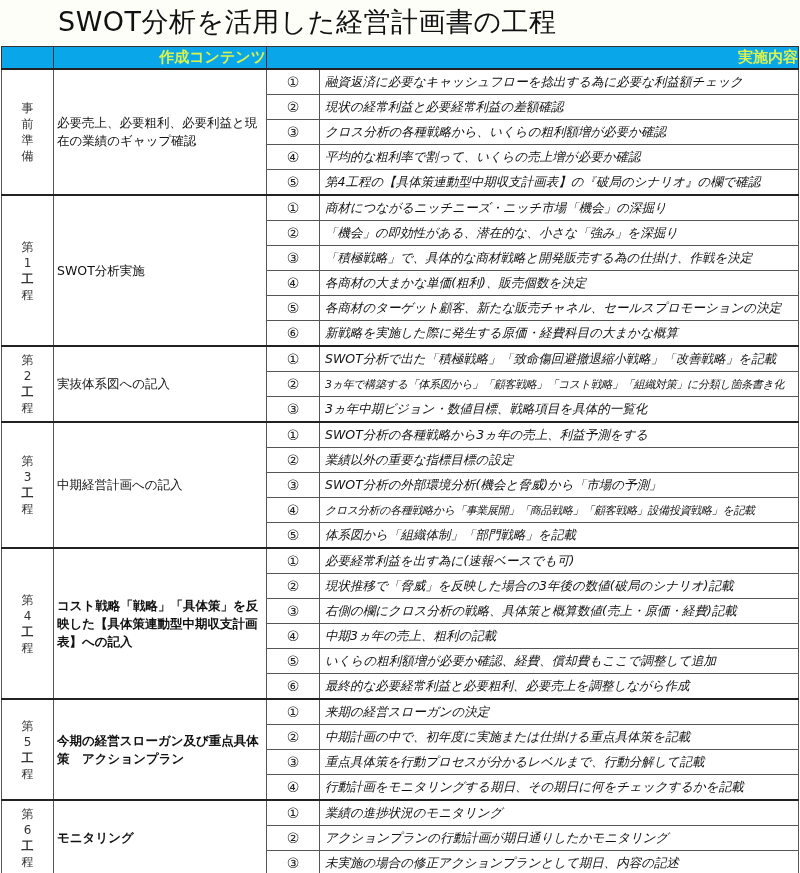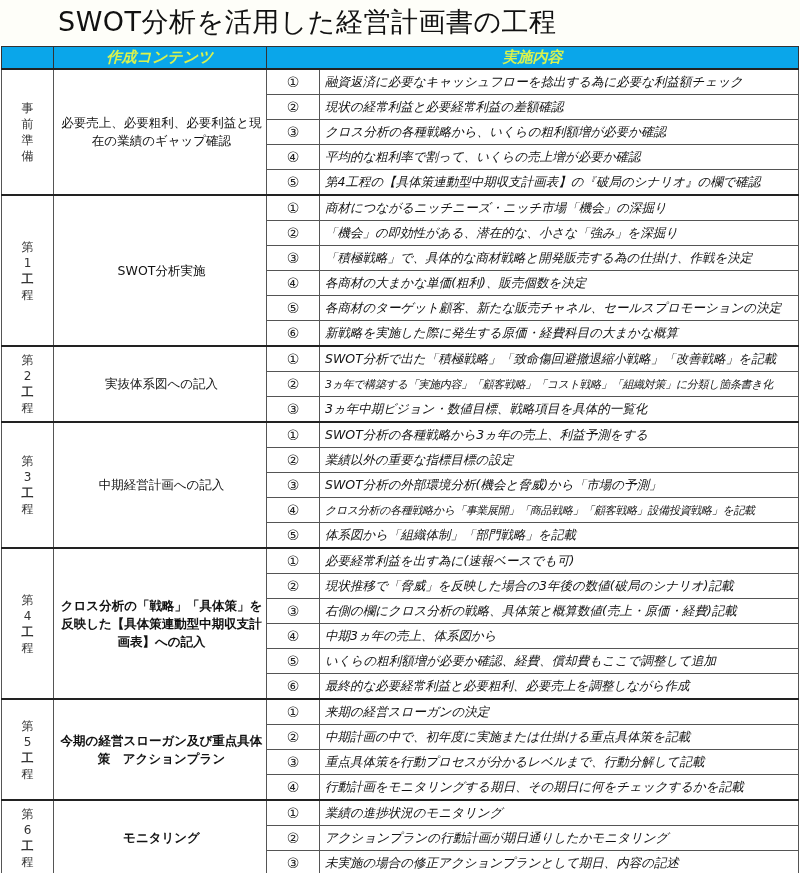--- a/index.html
+++ b/index.html
@@ -29,37 +29,36 @@
     border: 1px solid #555;
     padding: 0;
   }
   table.plan th {
     background: #0aa6ea;
     color: #d9f24e;
     font-weight: bold;
     font-size: 15px;
     height: 21px;
     line-height: 21px;
-    text-align: center;
+    text-align: right;
     border: 1px solid #333;
-    font-style: italic;
   }
   col.c-step { width: 52px; }
   col.c-content { width: 213px; }
   col.c-num { width: 53px; }
   col.c-detail { width: 479px; }
   td.step {
     text-align: center; vertical-align: middle;
     font-size: 12px; line-height: 16px; color: #333;
     border-left: 2px solid #333;
   }
   td.step span { display: block; }
   td.content {
     vertical-align: middle; padding-left: 3px !important;
-    font-size: 12.5px; line-height: 18px; color: #111; text-align: center;
+    font-size: 12.5px; line-height: 18px; color: #111;
   }
   td.num {
     text-align: center; vertical-align: middle;
     font-size: 14px; height: 24px; color: #222;
   }
   td.detail {
     vertical-align: middle; padding-left: 5px !important;
     font-size: 12.5px; white-space: nowrap; overflow: hidden; color: #111;
     border-right: 2px solid #333;
     font-style: italic;
@@ -155,21 +154,21 @@
           <span>2</span>
           <span class="bold">工</span>
           <span>程</span>
         </td>
         <td class="content" rowspan="3">実抜体系図への記入</td>
         <td class="num">①</td>
         <td class="detail">SWOT分析で出た「積極戦略」「致命傷回避撤退縮小戦略」「改善戦略」を記載</td>
       </tr>
       <tr>
         <td class="num">②</td>
-        <td class="detail small">3ヵ年で構築する「実施内容」「顧客戦略」「コスト戦略」「組織対策」に分類し箇条書き化</td>
+        <td class="detail small">3ヵ年で構築する「体系図から」「顧客戦略」「コスト戦略」「組織対策」に分類し箇条書き化</td>
       </tr>
       <tr>
         <td class="num">③</td>
         <td class="detail">3ヵ年中期ビジョン・数値目標、戦略項目を具体的一覧化</td>
       </tr>
       <tr class="section-start">
         <td class="step" rowspan="5">
           <span>第</span>
           <span>3</span>
           <span class="bold">工</span>
@@ -195,35 +194,35 @@
         <td class="num">⑤</td>
         <td class="detail">体系図から「組織体制」「部門戦略」を記載</td>
       </tr>
       <tr class="section-start">
         <td class="step" rowspan="6">
           <span>第</span>
           <span>4</span>
           <span class="bold">工</span>
           <span>程</span>
         </td>
-        <td class="content bold" rowspan="6">クロス分析の「戦略」「具体策」を反映した【具体策連動型中期収支計画表】への記入</td>
+        <td class="content bold" rowspan="6">コスト戦略「戦略」「具体策」を反映した【具体策連動型中期収支計画表】への記入</td>
         <td class="num">①</td>
         <td class="detail">必要経常利益を出す為に(速報ベースでも可)</td>
       </tr>
       <tr>
         <td class="num">②</td>
         <td class="detail">現状推移で「脅威」を反映した場合の3年後の数値(破局のシナリオ)記載</td>
       </tr>
       <tr>
         <td class="num">③</td>
         <td class="detail">右側の欄にクロス分析の戦略、具体策と概算数値(売上・原価・経費)記載</td>
       </tr>
       <tr>
         <td class="num">④</td>
-        <td class="detail">中期3ヵ年の売上、体系図から</td>
+        <td class="detail">中期3ヵ年の売上、粗利の記載</td>
       </tr>
       <tr>
         <td class="num">⑤</td>
         <td class="detail">いくらの粗利額増が必要か確認、経費、償却費もここで調整して追加</td>
       </tr>
       <tr>
         <td class="num">⑥</td>
         <td class="detail">最終的な必要経常利益と必要粗利、必要売上を調整しながら作成</td>
       </tr>
       <tr class="section-start">

